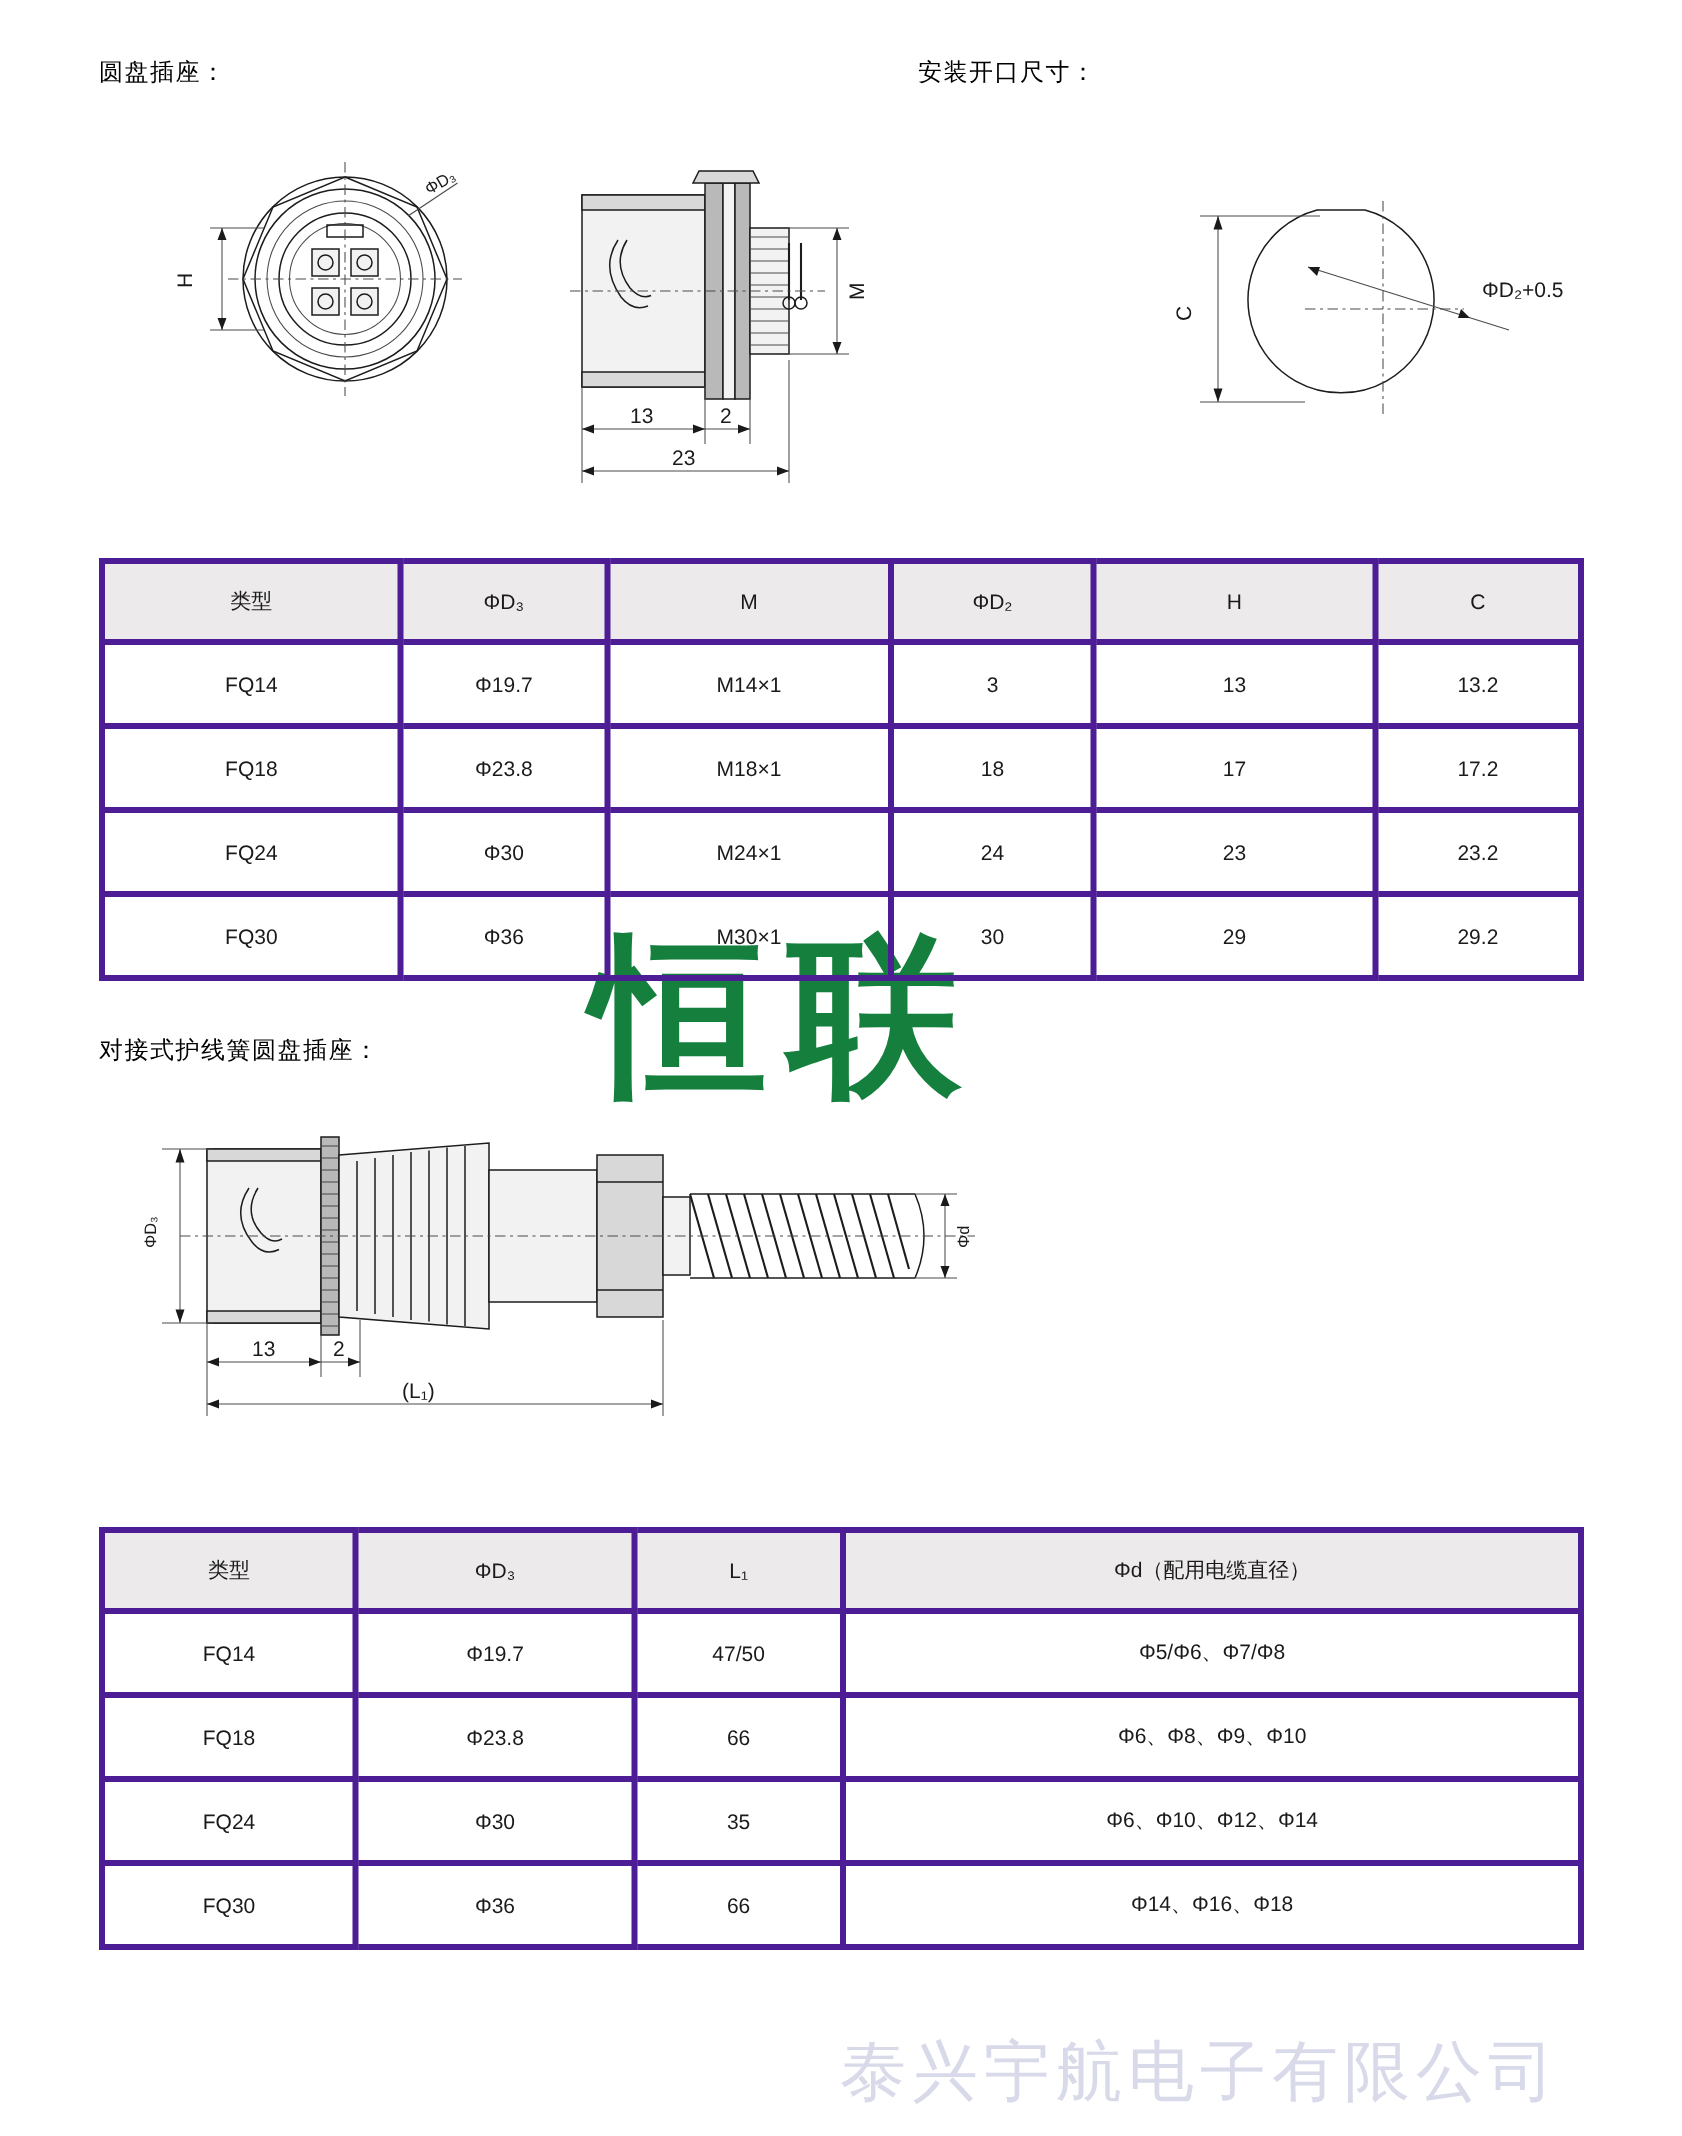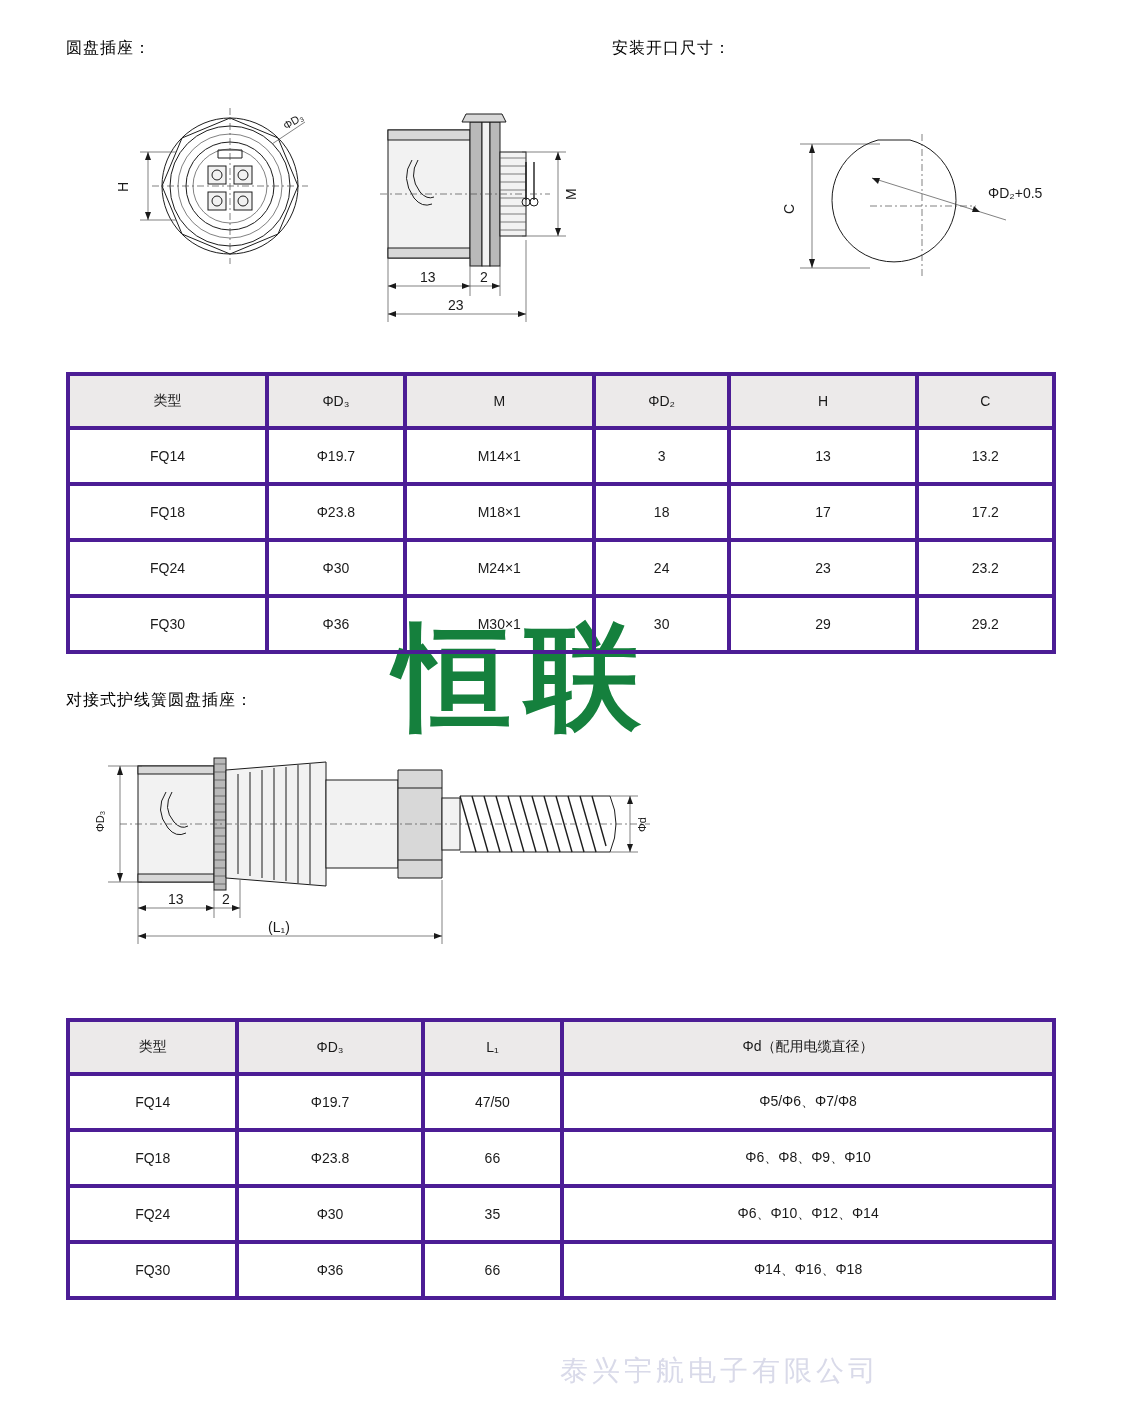--- a/index.html
+++ b/index.html
@@ -75,21 +75,21 @@
   #watermark-henglian {
     left: 395px;
     top: 600px;
     font-size: 116px;
     letter-spacing: 14px;
     color: #15803d;
   }
   #watermark-company {
     left: 560px;
     top: 1352px;
-    font-size: 28px;
+    font-size: 44px;
     letter-spacing: 4px;
     color: #d9dae9;
     font-weight: normal;
   }
 
   
   svg.drawing {
     position: absolute;
   }
   #drawing-front-view   { left: 100px; top: 100px; }

